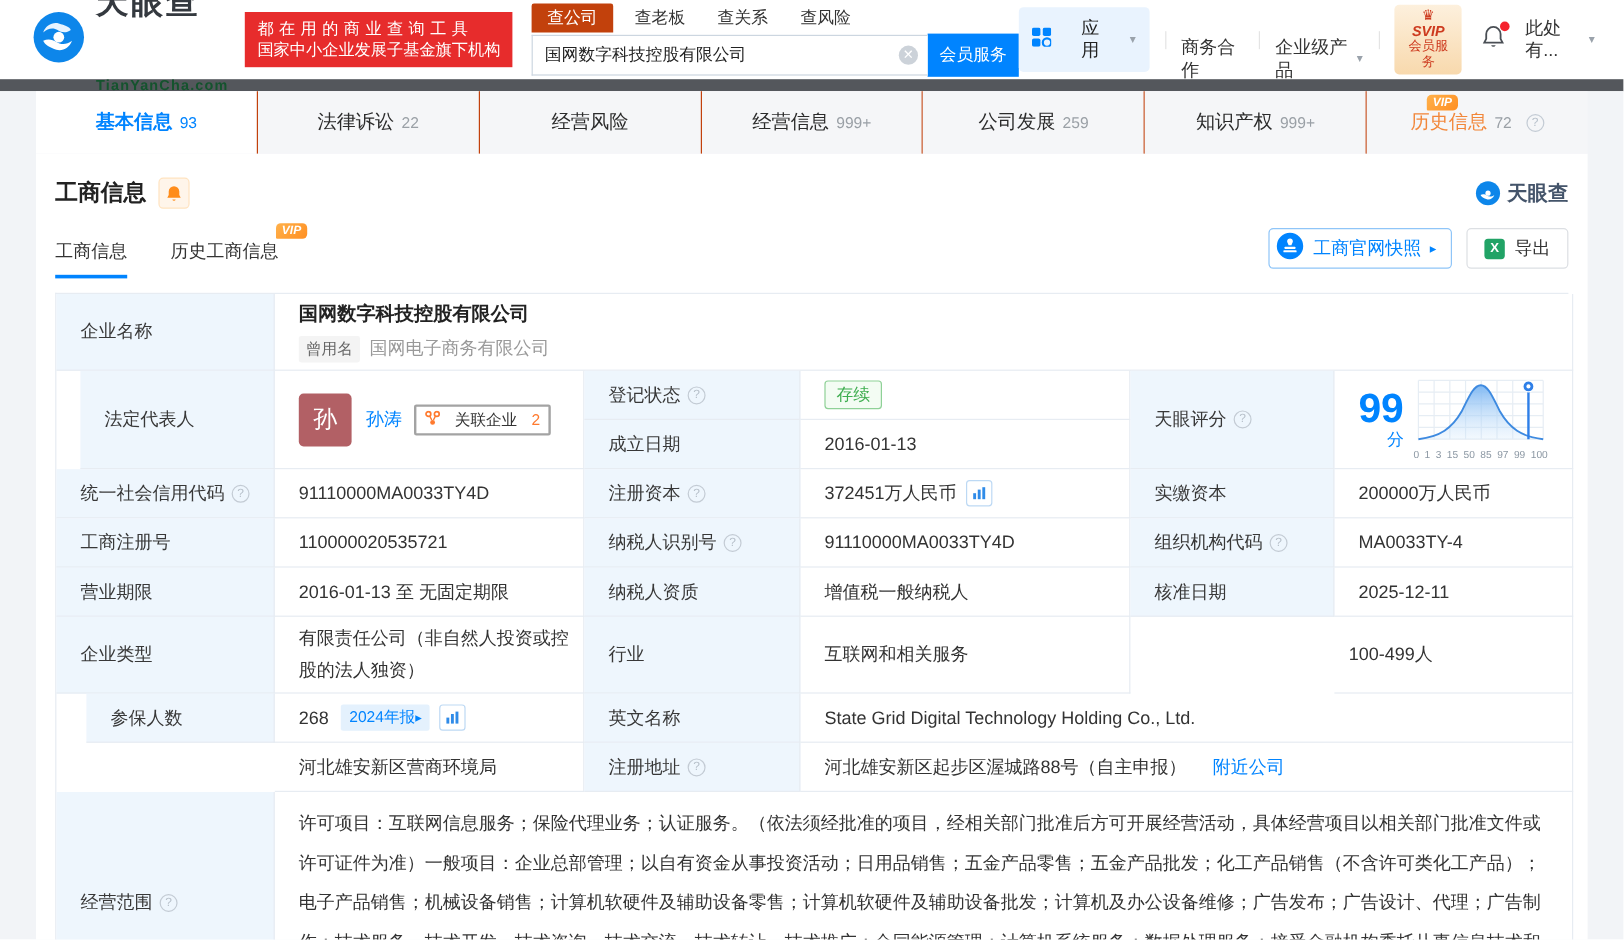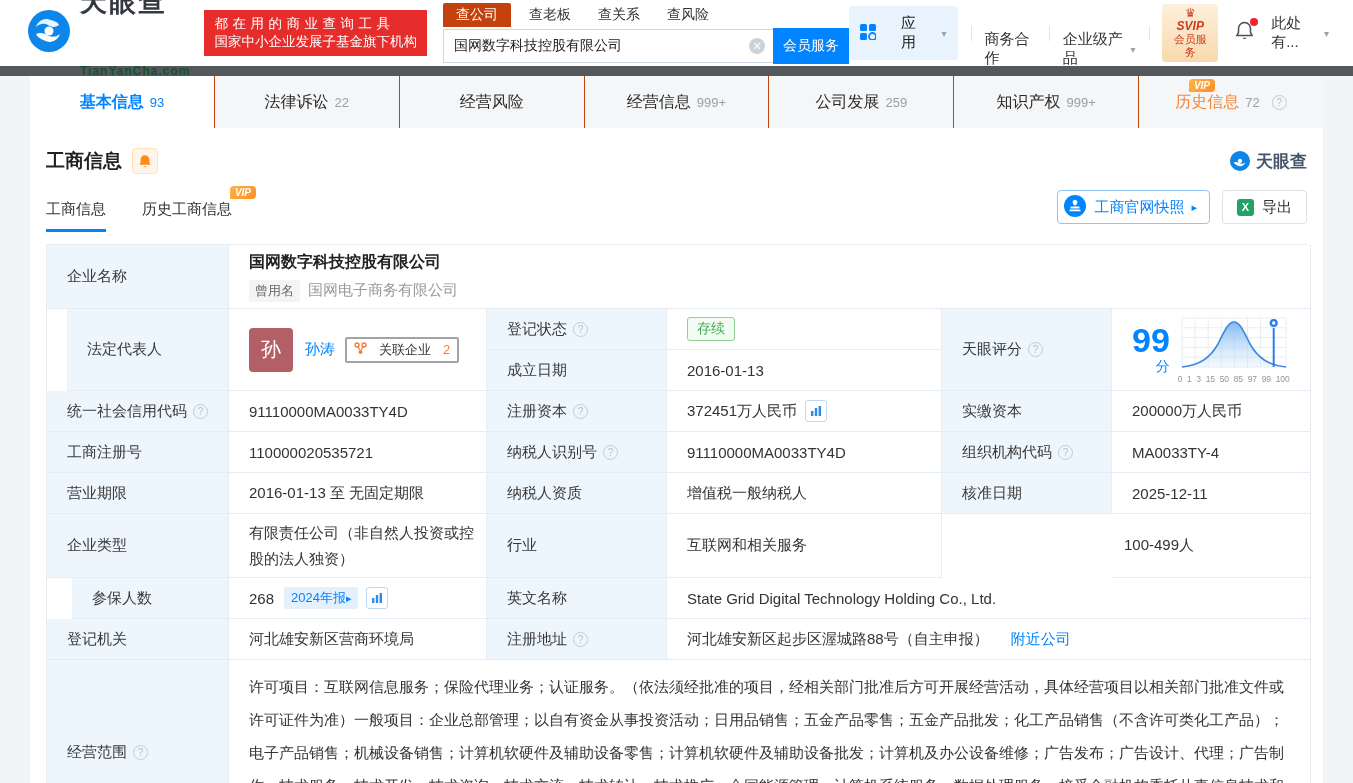--- a/index.html
+++ b/index.html
@@ -388,21 +388,20 @@
           <svg width="12" height="12" viewBox="0 0 12 12">
               <rect x="1" y="6" width="2.4" height="5" fill="#2f8be8"></rect>
               <rect x="4.8" y="3" width="2.4" height="8" fill="#2f8be8"></rect>
               <rect x="8.6" y="1" width="2.4" height="10" fill="#2f8be8"></rect>
             </svg>
         </span>
       </div>
       <div class="cell lbl" style="grid-column:3;grid-row:8;">英文名称</div>
       <div class="cell" style="grid-column:4/7;grid-row:8;">State Grid Digital Technology Holding Co., Ltd.</div>
 
-      <div class="cell lbl" style="grid-column:1;grid-row:9;">登记机关</div>
       <div class="cell" style="grid-column:2;grid-row:9;">河北雄安新区营商环境局</div>
       <div class="cell lbl" style="grid-column:3;grid-row:9;">
         <span>注册地址</span>
           <span class="help">?</span>
       </div>
       <div class="cell" style="grid-column:4/7;grid-row:9;">
         <span>河北雄安新区起步区渥城路88号（自主申报）</span>
         <span class="link nearby">附近公司</span>
       </div>
 

